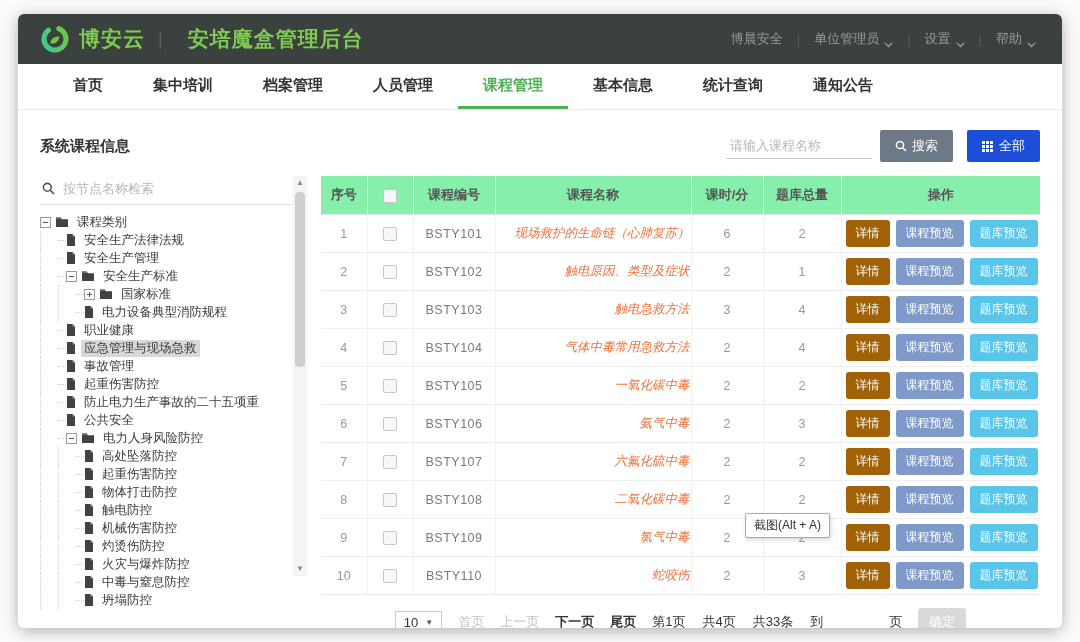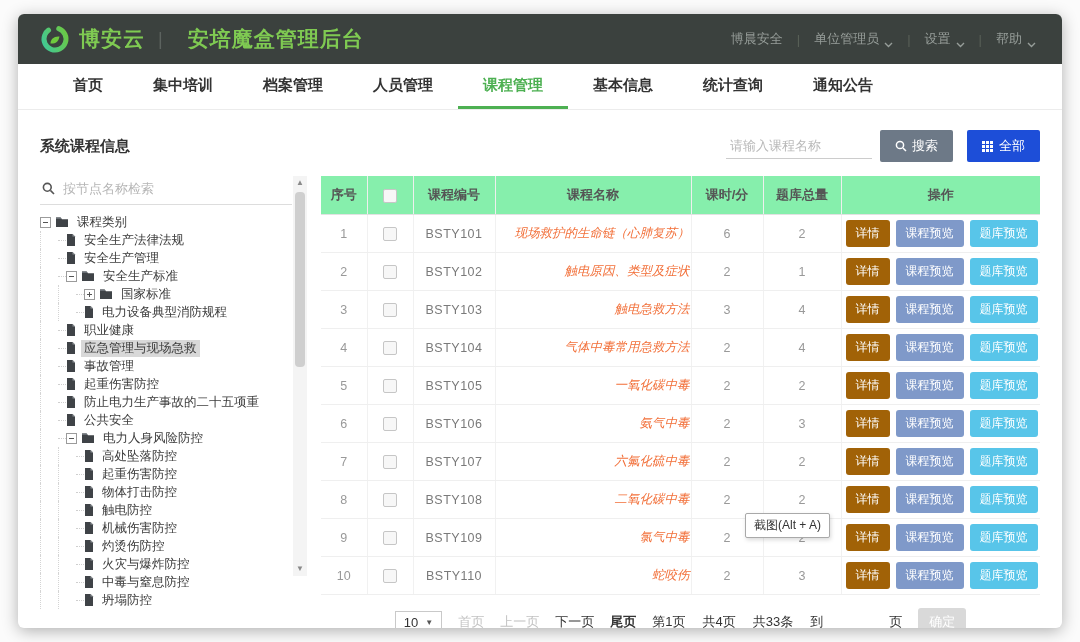--- a/index.html
+++ b/index.html
@@ -570,21 +570,21 @@
               </tbody>
           </table>
 
           <div class="pager">
             <span class="psel">
               <span>10</span>
                 <span class="caret">▼</span>
             </span>
             <span class="plink dis">首页</span>
             <span class="plink dis">上一页</span>
-            <span class="plink" style="font-weight:normal">下一页</span>
+            <span class="plink" style="font-weight:bold">下一页</span>
             <span class="plink" style="font-weight:bold">尾页</span>
             <span class="pinfo">
               <span>第1页</span>
               <span>共4页</span>
               <span>共33条</span>
               <span>到</span>
               <input class="goto-input" style="">
               <span>页</span>
             </span>
             <button class="btn-confirm">确定</button>

